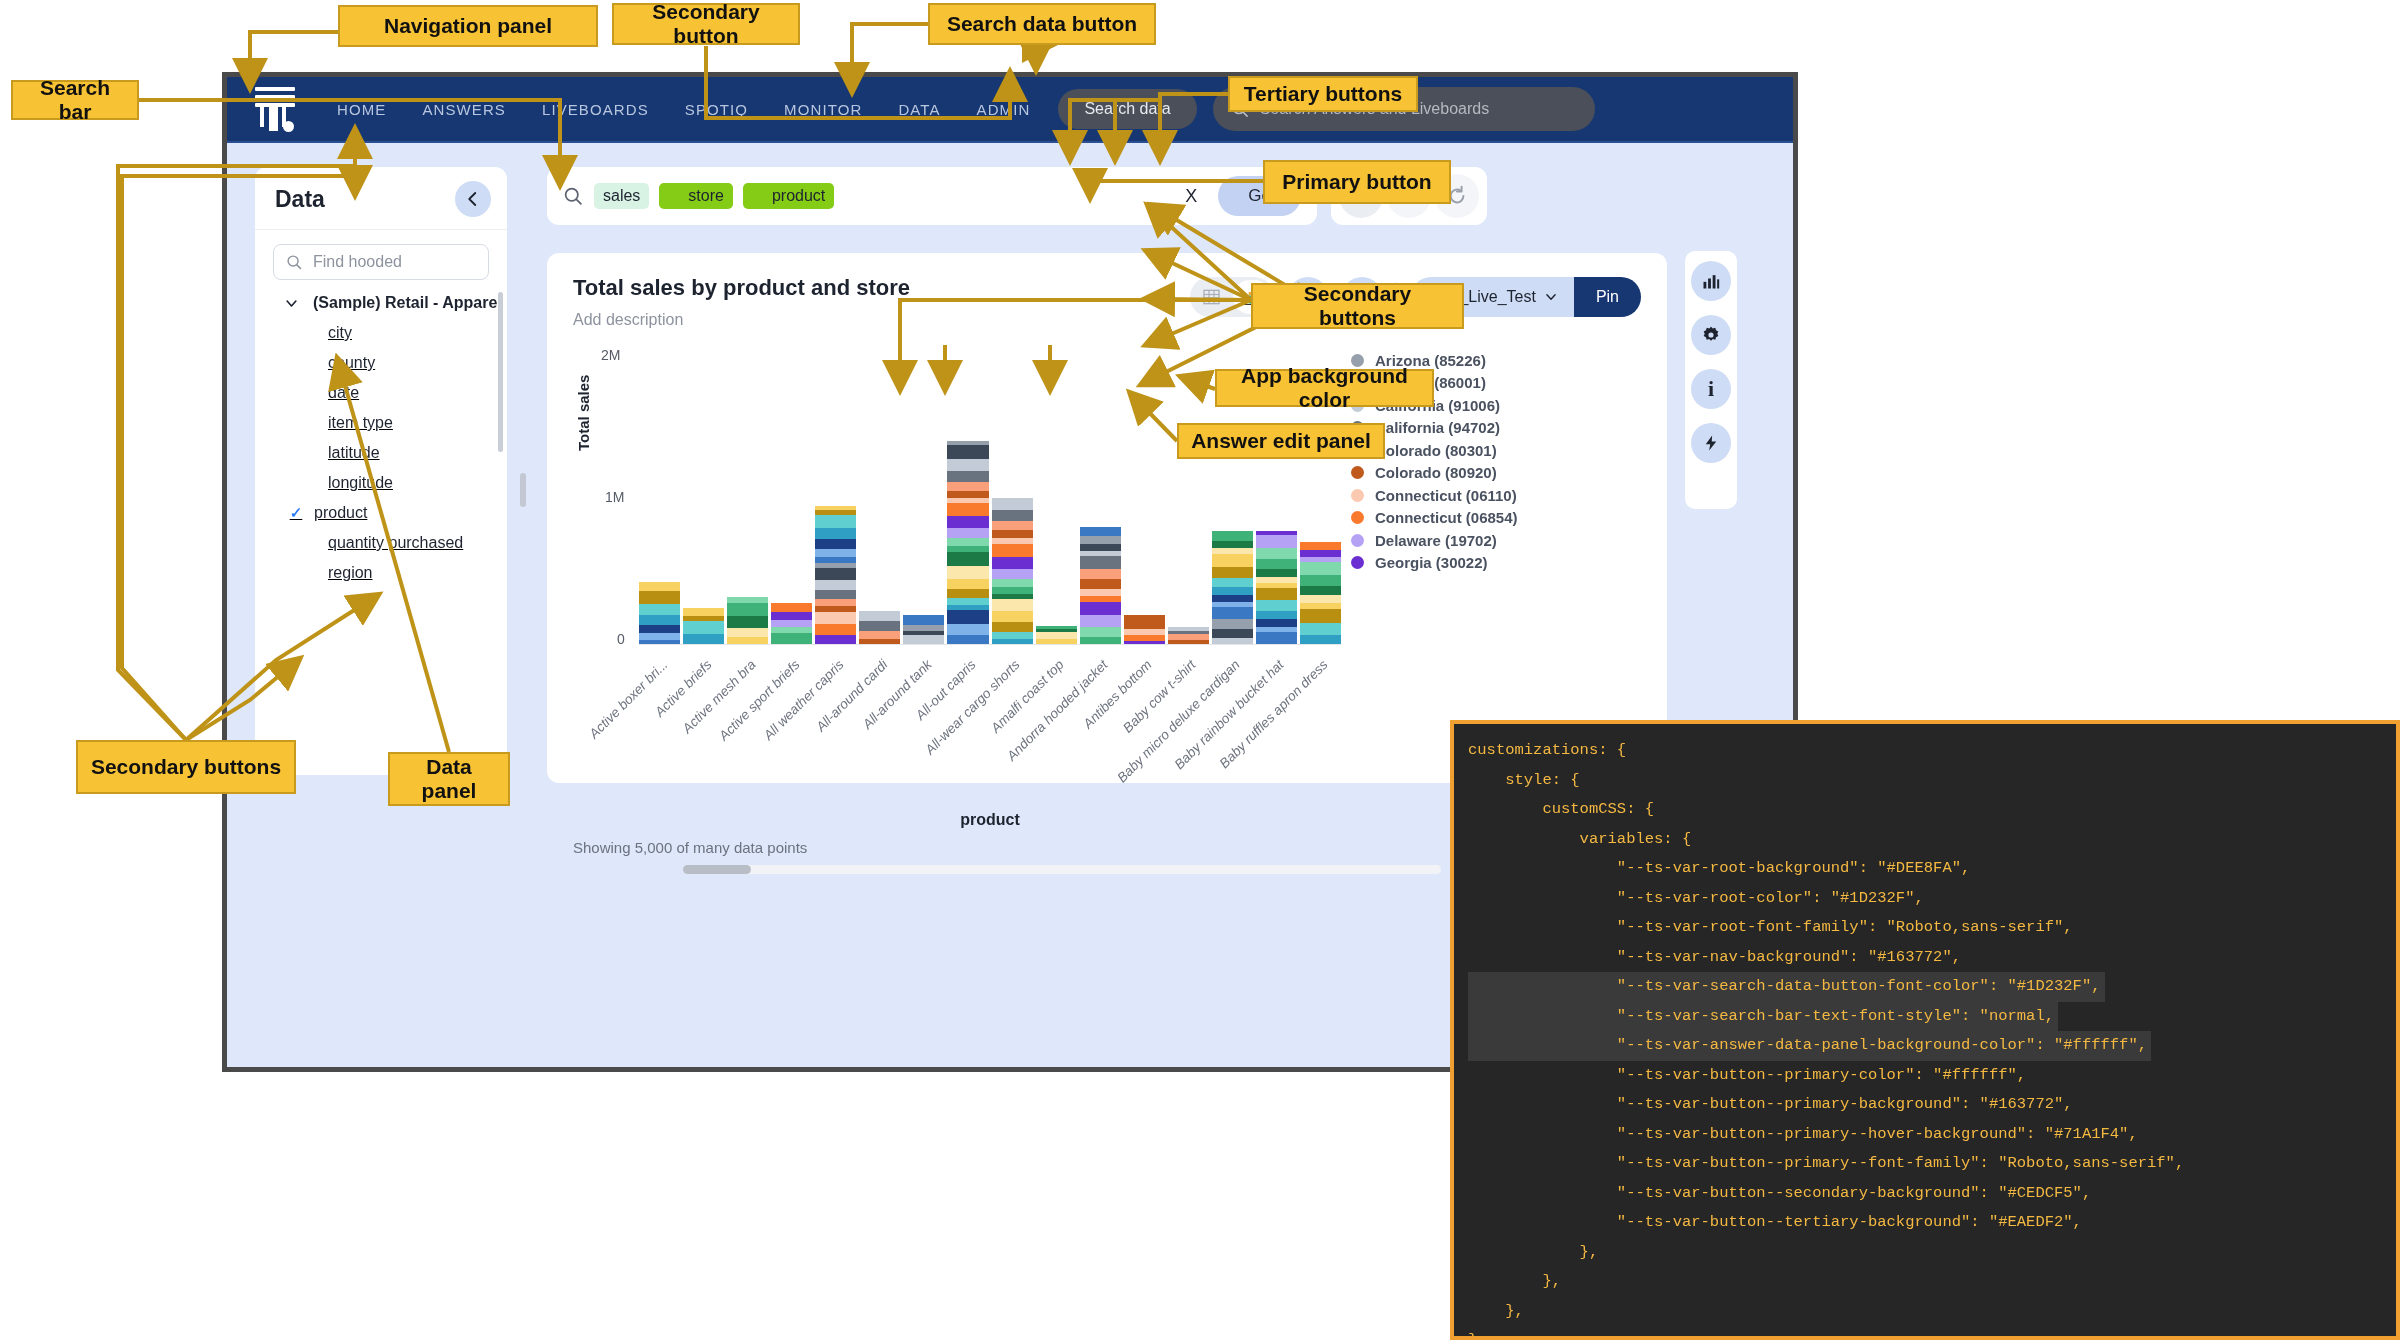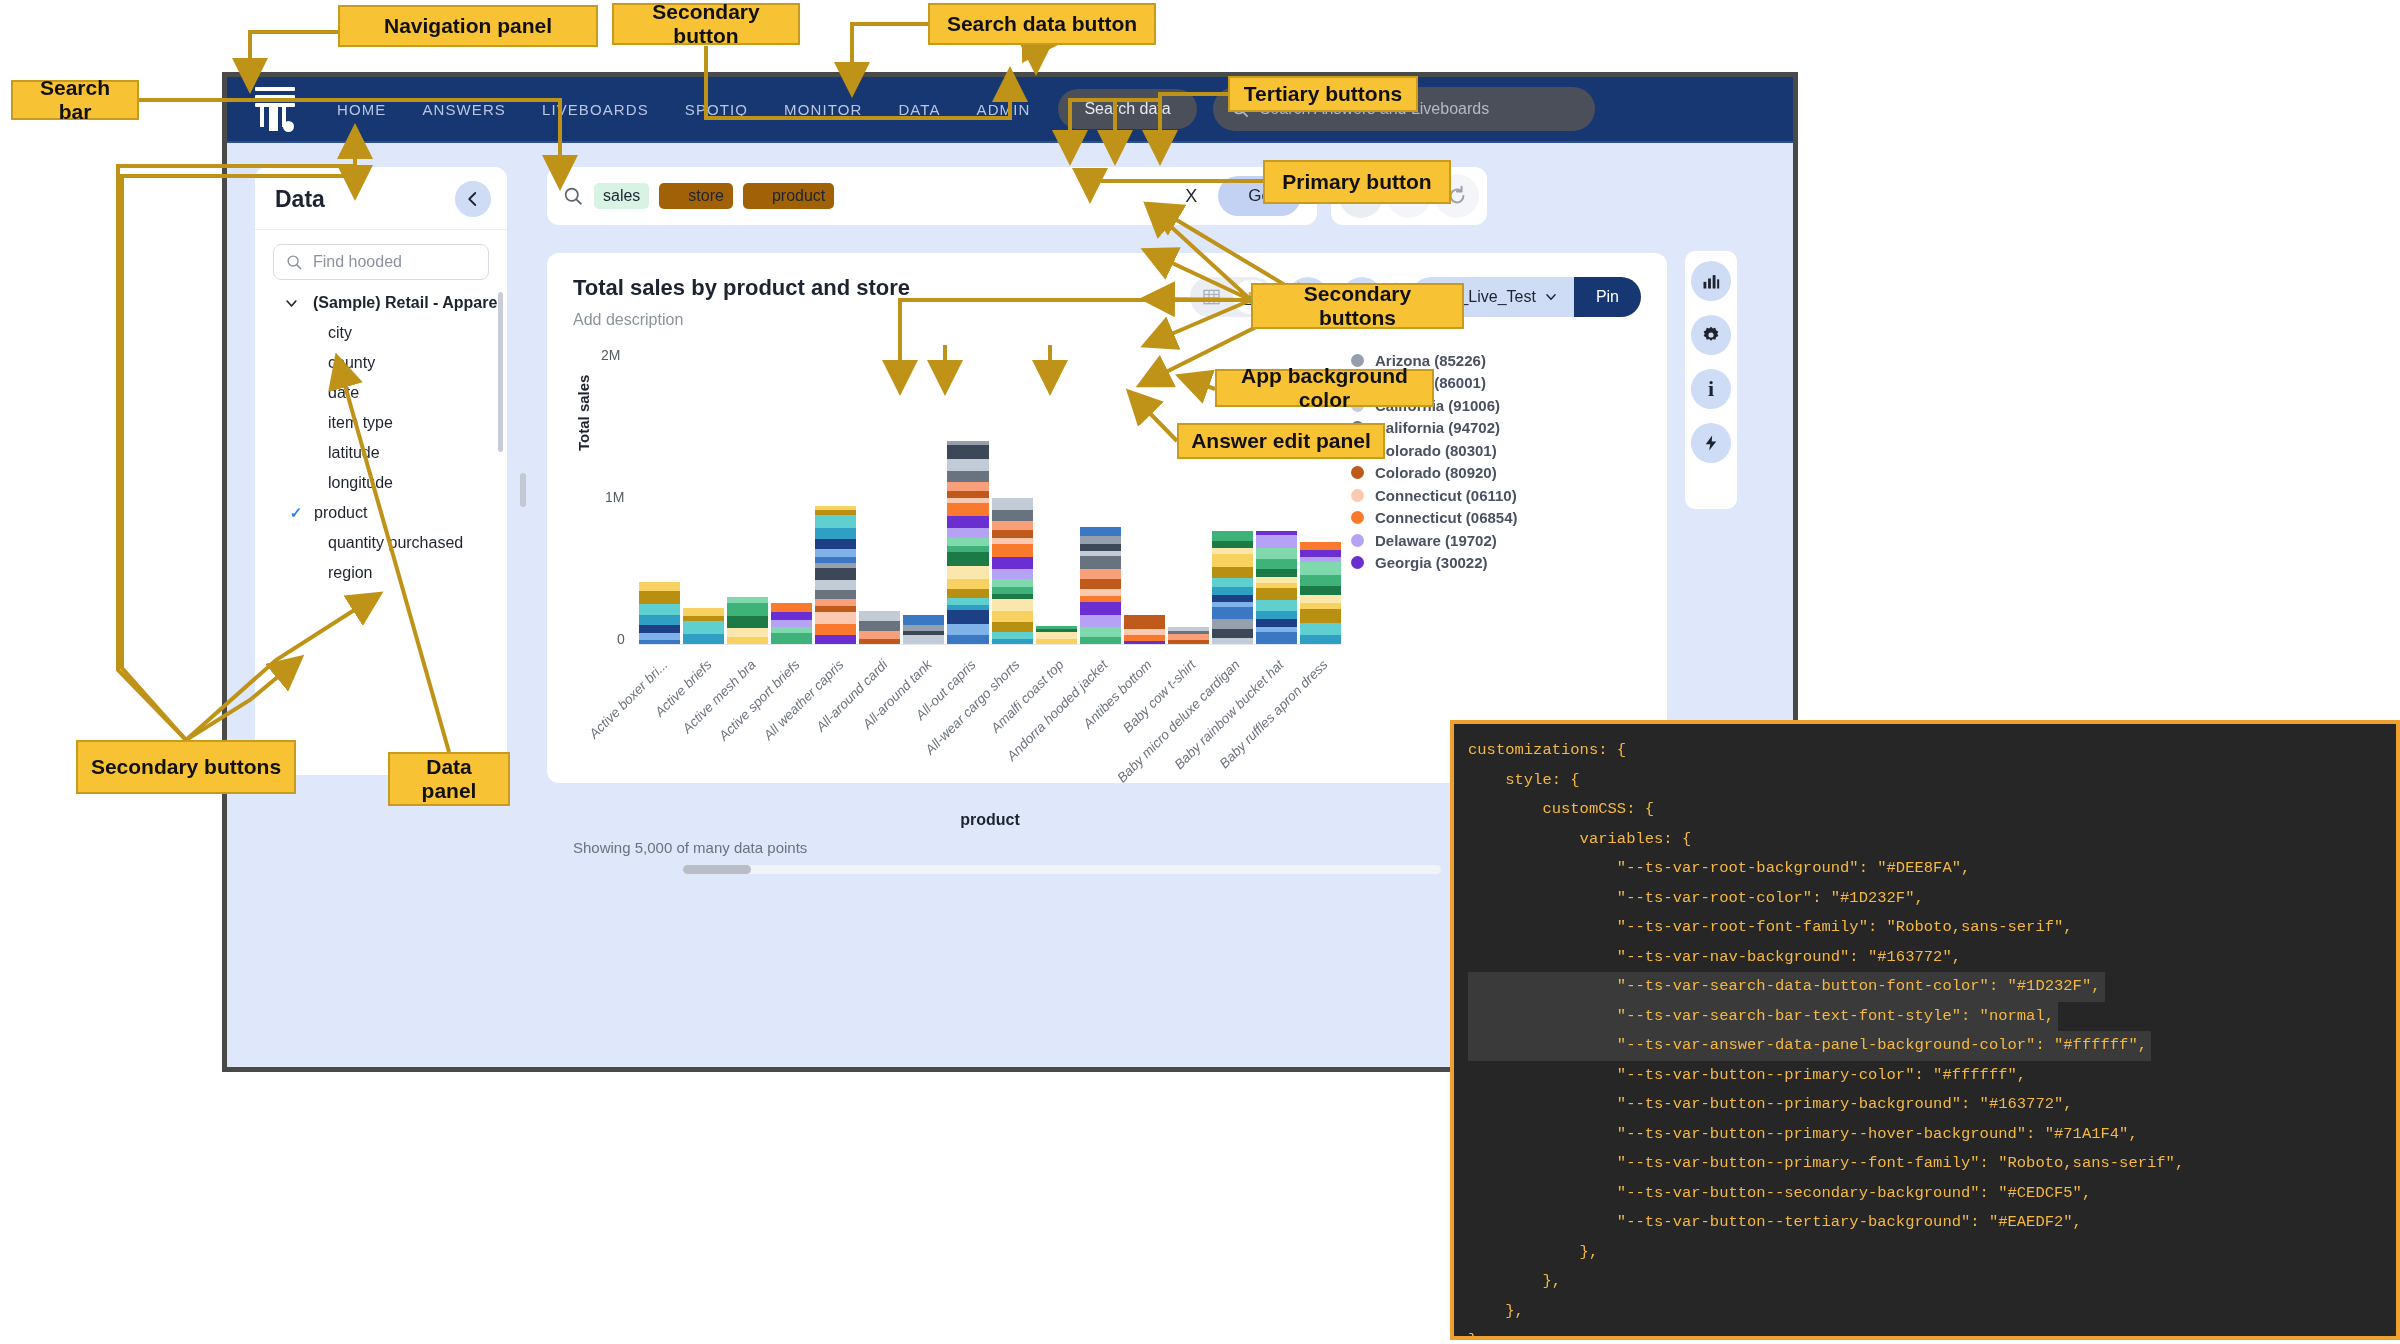--- a/index.html
+++ b/index.html
@@ -67,21 +67,21 @@
     position: absolute; left: 320px; top: 24px;
     display: flex; align-items: center; gap: 14px;
   }
   .searchbar {
     background: #fff; border-radius: 12px;
     width: 770px; height: 58px;
     display: flex; align-items: center; padding: 0 16px; gap: 10px;
   }
   .chip { border-radius: 5px; padding: 4px 9px; font-size: 16px; color: #1D232F; white-space: nowrap; }
   .chip.green { background: #d8f2e3; }
-  .chip.blue { background: #a16207; padding-left: 29px; }
+  .chip.blue { background: #84cc16; padding-left: 29px; }
   .searchbar .spacer { flex: 1; }
   .x-btn {
     width: 34px; height: 34px; border-radius: 50%;
     display: flex; align-items: center; justify-content: center;
     color: #1D232F; font-size: 18px; cursor: pointer;
   }
   .go-btn {
     background: #c3d2f2; color: #1D232F;
     border-radius: 20px; padding: 10px 30px; font-size: 17px;
     cursor: pointer;
@@ -126,21 +126,21 @@
   .dp-sources-label { font-size: 16px; font-weight: bold; color: #1D232F; }
   .find-wrap { padding: 14px 18px 6px 18px; }
   .find-box {
     border: 1px solid #d7dbe3; border-radius: 8px;
     height: 36px; display: flex; align-items: center; gap: 10px; padding: 0 12px;
   }
   .find-box .ph { color: #8d939e; font-size: 16px; }
   .col-list { flex: 1; overflow: hidden; position: relative; padding-left: 29px; }
   .src-row { display: flex; align-items: center; gap: 14px; padding: 8px 0 6px 0; }
   .src-name { font-size: 16px; font-weight: bold; color: #1D232F; }
-  .col-row { display: flex; align-items: center; gap: 10px; height: 30px; padding-left: 4px; }
+  .col-row { display: flex; align-items: center; gap: 10px; height: 30px; padding-left: 4px; text-decoration: underline; }
   .col-check { width: 16px; text-align: center; color: #2d7ff9; font-size: 15px; font-weight: bold; }
   .col-name { font-size: 16px; color: #1D232F; padding-left: 14px; }
   .col-row.checked .col-name { padding-left: 0; }
   .panel-scroll {
     position: absolute; right: 4px; top: 6px; width: 5px; height: 160px;
     background: #c9cdd6; border-radius: 3px;
   }
   .dp-formulas {
     display: flex; align-items: center; justify-content: space-between;
     padding: 10px 16px 10px 20px;

